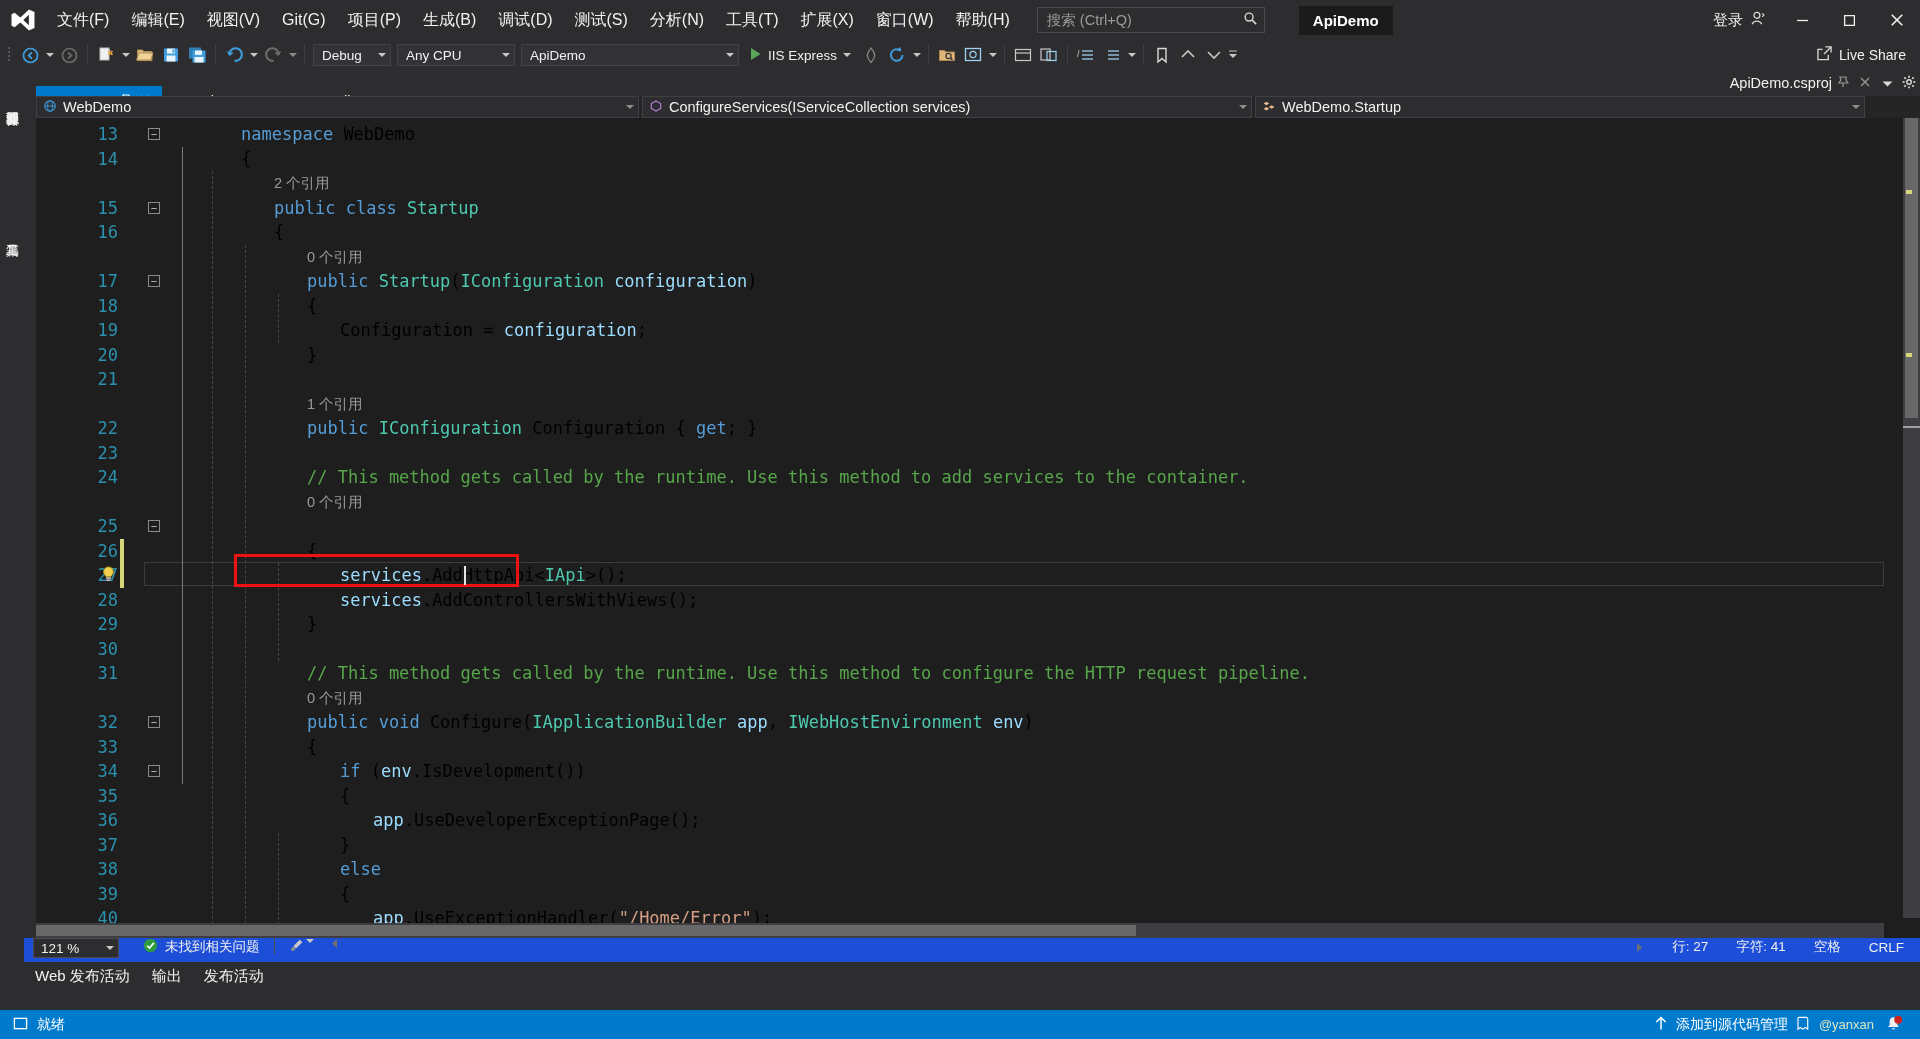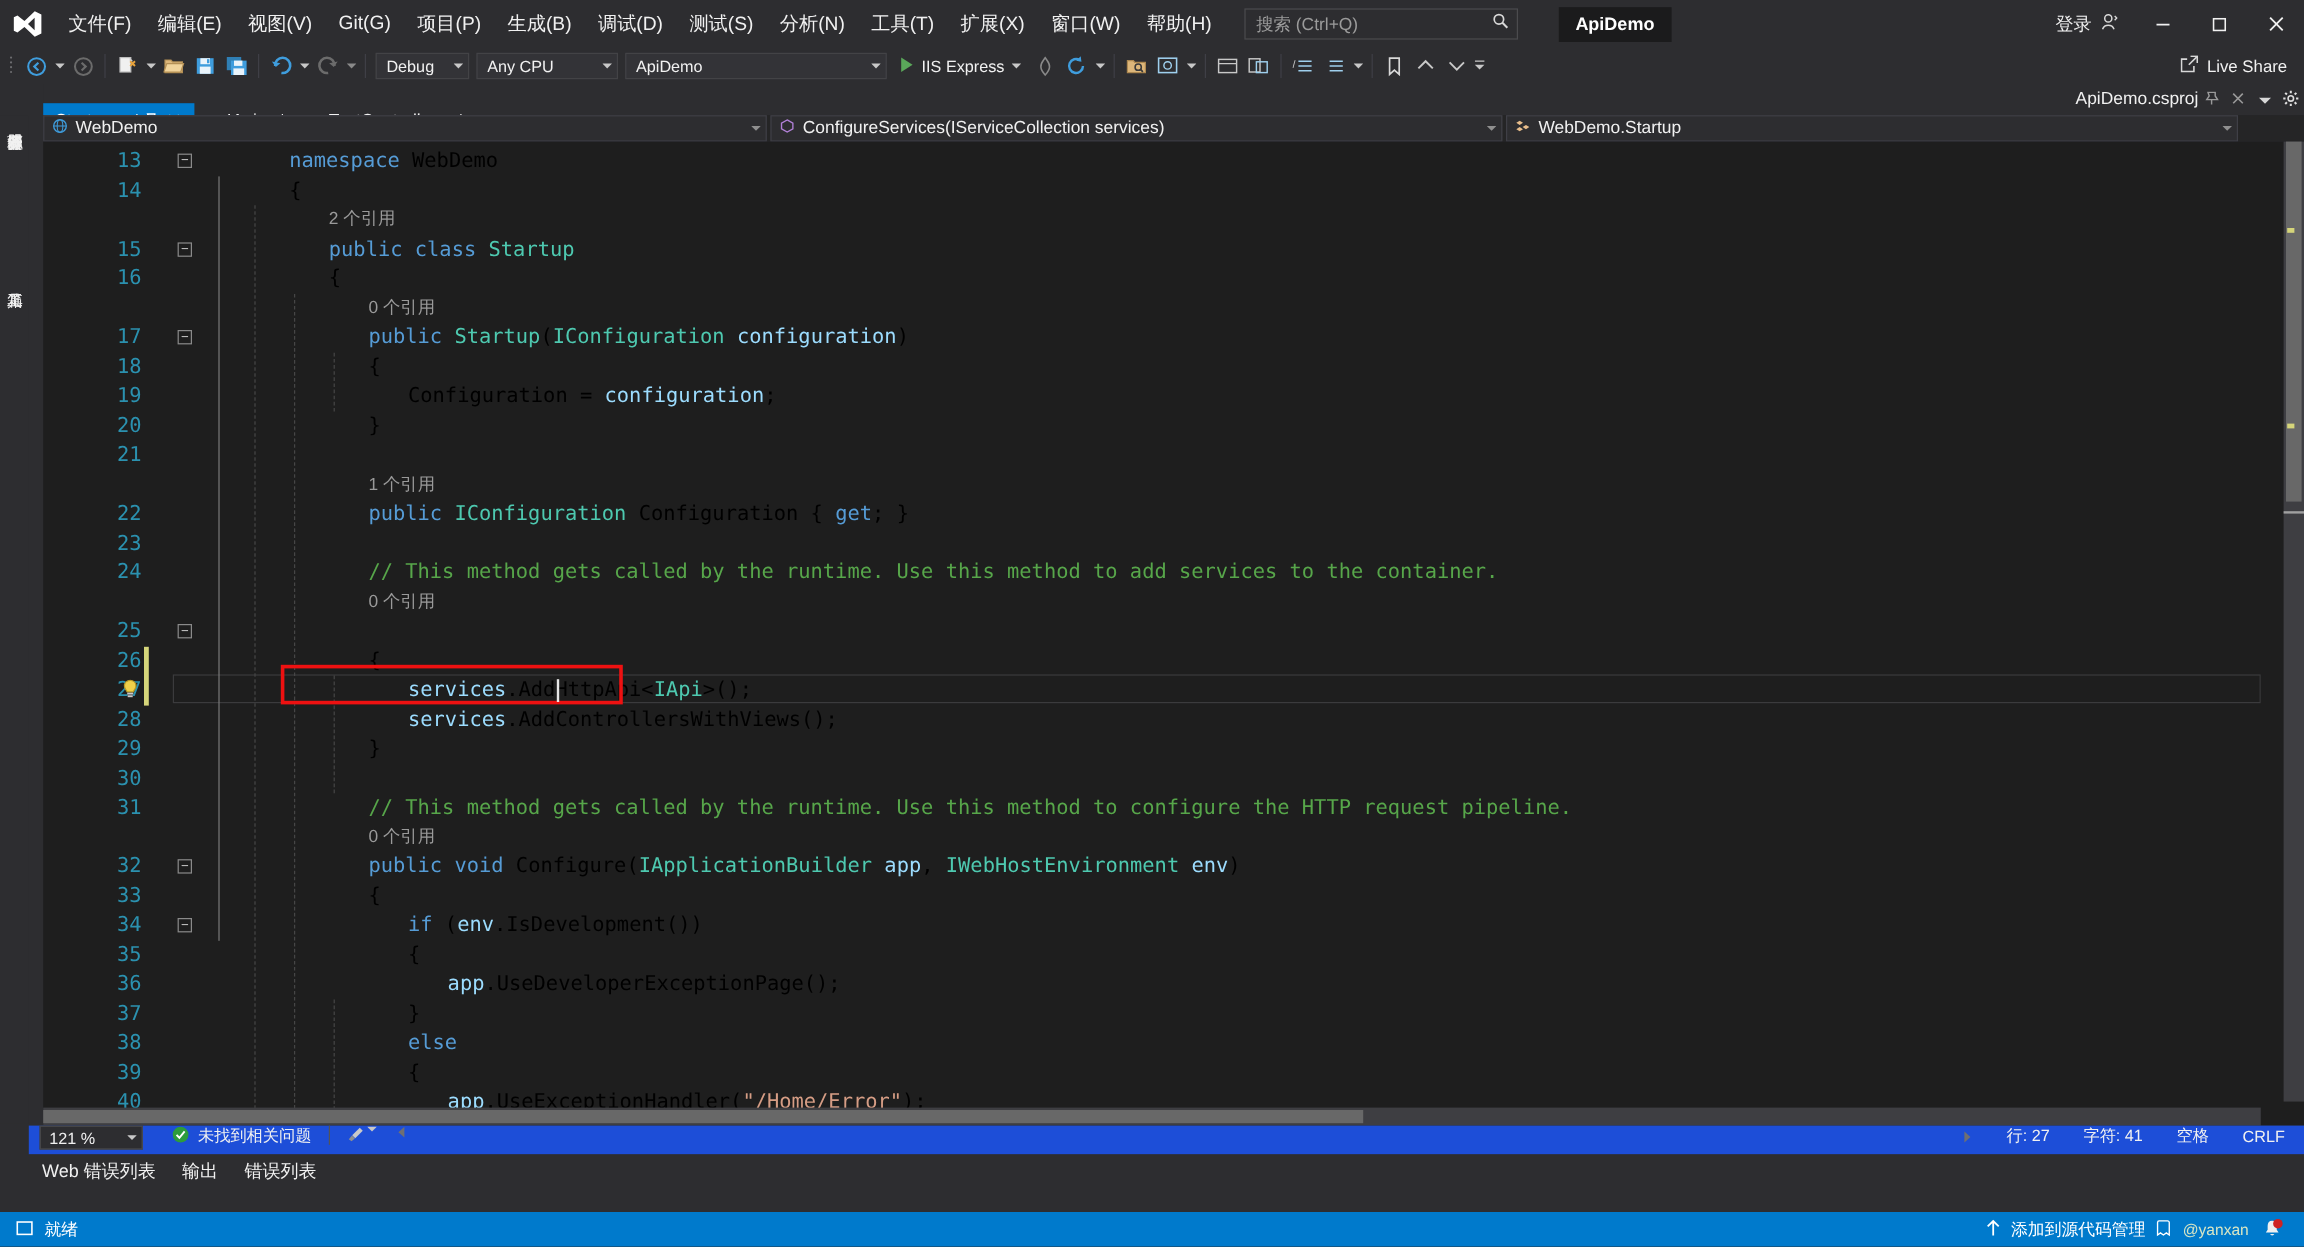--- a/index.html
+++ b/index.html
@@ -687,23 +687,23 @@
           </svg>
       </span>
       <span>行: 27</span>
       <span>字符: 41</span>
       <span>空格</span>
       <span>CRLF</span>
     </div>
   </div>
 
   <div class="panel-tabs" id="panelTabs">
-      <div class="ptab">Web 错误列表</div>
+      <div class="ptab">Web 发布活动</div>
       <div class="ptab">输出</div>
-      <div class="ptab">错误列表</div>
+      <div class="ptab">发布活动</div>
     </div>
 
   <div class="statusbar">
     <div class="sb-left">
       <span>
         <svg width="15" height="15" viewBox="0 0 16 16">
             <rect x="1.5" y="2.5" width="13" height="11" fill="none" stroke="#ffffff" stroke-width="1.4"></rect>
           </svg>
       </span>
       <span>就绪</span>

